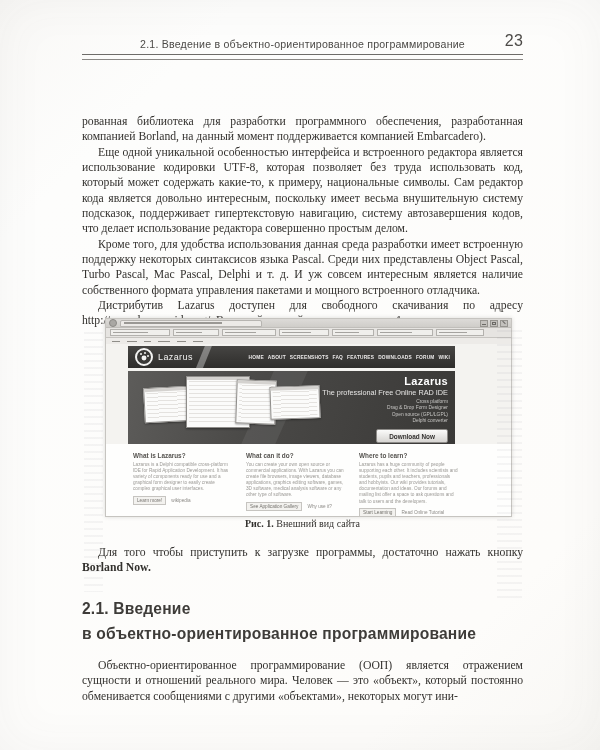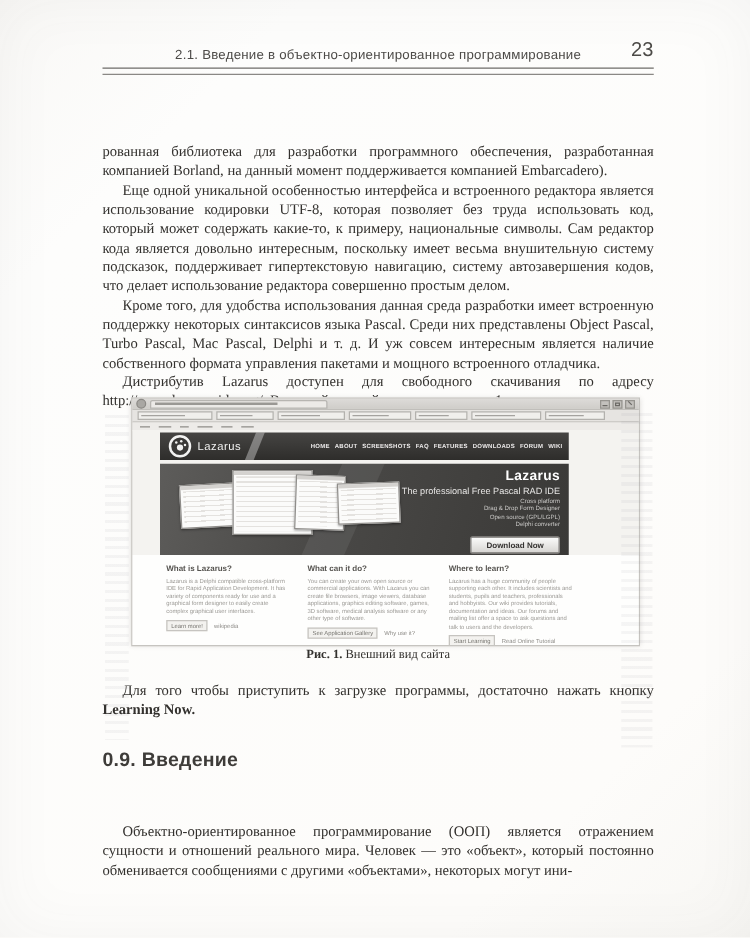--- a/index.html
+++ b/index.html
@@ -204,21 +204,21 @@
         </span>
       </div>
 
       <div class="hero">
         <span class="thumb t1"></span>
         <span class="thumb t2"></span>
         <span class="thumb t3"></span>
         <span class="thumb t4"></span>
         <div class="hero-right">
           <div class="hero-title">Lazarus</div>
-          <div class="hero-sub">The professional Free Pascal RAD IDE</div>
+          <div class="hero-sub">The professional Free Online RAD IDE</div>
           <div class="features">
             <div>Cross platform</div>
             <div>Drag &amp; Drop Form Designer</div>
             <div>Open source (GPL/LGPL)</div>
             <div>Delphi converter</div>
           </div>
           <div class="dl-btn">Download Now</div>
           
         </div>
       </div>
@@ -253,24 +253,25 @@
   </div>
 
   <div class="bleed bleed-left"></div>
   <div class="bleed bleed-right"></div>
 
   <div class="caption">
     <b>Рис. 1.</b><span> Внешний вид сайта</span>
   </div>
 
   <div class="bodytext" id="blk2">
-    <p class="ind"><span>Для того чтобы приступить к загрузке программы, достаточно нажать кнопку </span><span class="bold">Learning Now.</span></p>
+    <p class="ind"><span>Для того чтобы приступить к загрузке программы, достаточно нажать кнопку </span><span class="bold">Borland Now.</span></p>
   </div>
 
   <div class="secheading">
-    <div>0.9. Введение</div>
+    <div>2.1. Введение</div>
+    <div>в объектно-ориентированное программирование</div>
   </div>
 
   <div class="bodytext" id="blk3">
     <p class="ind">Объектно-ориентированное программирование (ООП) является отражением сущности и отношений реального мира. Человек — это «объект», который постоянно обменивается сообщениями с другими «объектами», некоторых могут ини-</p>
   </div>
 
 </div>
 
 </body></html>

